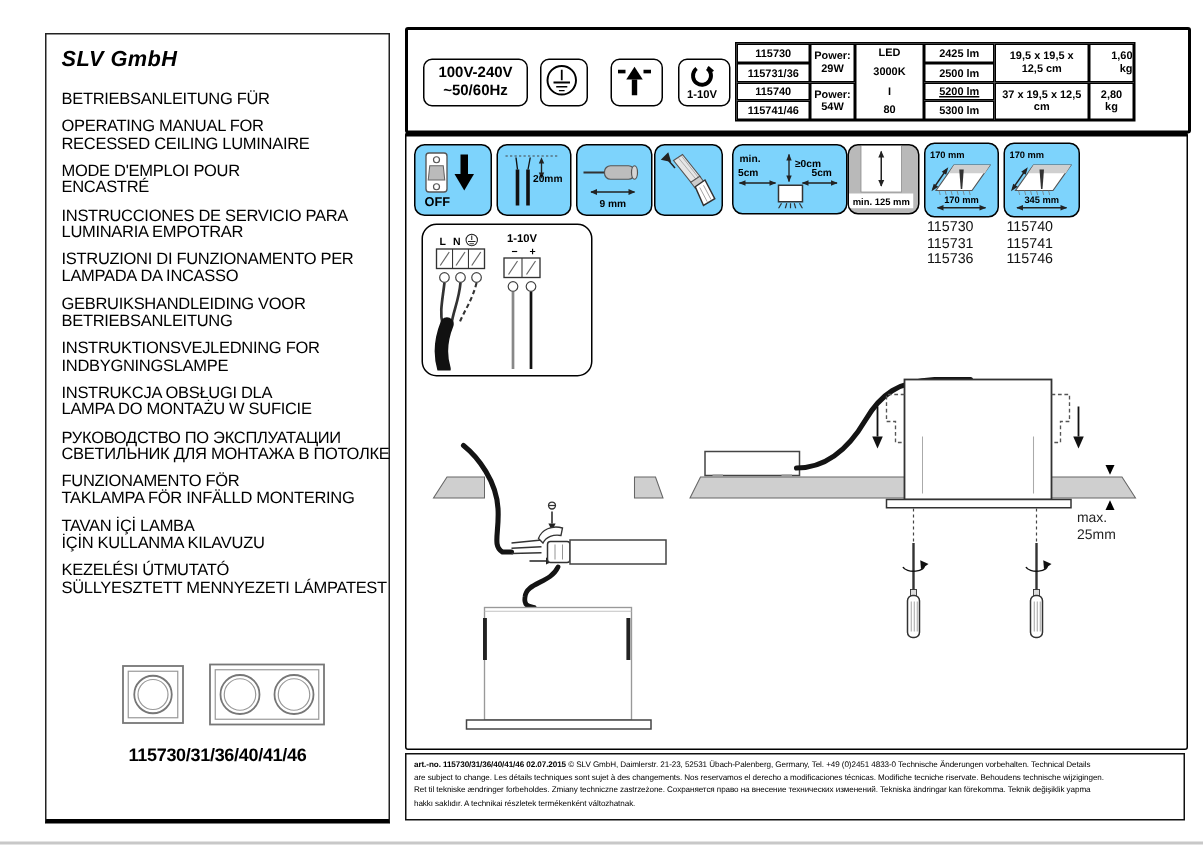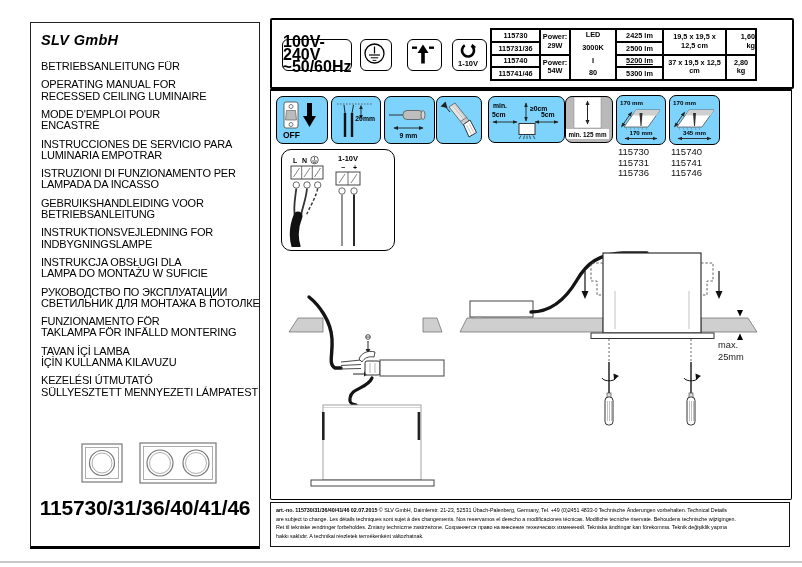--- a/index.html
+++ b/index.html
@@ -11,28 +11,28 @@
   .left-panel{position:absolute;left:30px;top:22px;width:228px;height:523px;
     border:1px solid #222;border-bottom:3px solid #000;background:#fff;}
   .brand{font-style:italic;font-weight:bold;font-size:14.5px;letter-spacing:.3px;
     margin:9px 0 13px 10px;}
   .titles{margin-left:10px;}
   .tb{font-weight:normal;font-size:11px;line-height:11.2px;letter-spacing:-.2px;
     margin-bottom:7.2px;white-space:nowrap;}
   .fix-single{position:absolute;left:50px;top:420px;}
   .fix-double{position:absolute;left:108px;top:419px;}
   .model-range{position:absolute;left:0;top:473px;width:100%;text-align:center;
-    font-weight:bold;font-size:21px;letter-spacing:-.2px;}
+    font-weight:bold;font-size:12px;letter-spacing:-.2px;}
 
   
   .spec-box{position:absolute;left:270px;top:18px;width:520px;height:67px;
     border:2px solid #000;border-radius:2px;background:#fff;}
   .pw-box{position:absolute;left:10px;top:19px;width:68px;height:30px;
     border:1.6px solid #000;border-radius:6px;display:flex;flex-direction:column;
-    align-items:center;justify-content:center;font-weight:bold;font-size:16px;line-height:12.5px;}
+    align-items:center;justify-content:center;font-weight:bold;font-size:10px;line-height:12.5px;}
   .sicon{position:absolute;border:1.6px solid #000;border-radius:6px;background:#fff;}
   .spec-table{position:absolute;left:218px;top:8px;width:265px;height:51px;
     display:grid;grid-template-columns:49px 30px 46px 47px 63px 30px;
     grid-template-rows:repeat(4,12.75px);border:1px solid #000;
     font-weight:bold;font-size:7.3px;}
   .c{border:0.7px solid #000;display:flex;align-items:center;justify-content:center;
      text-align:center;overflow:hidden;}
   .c.col{flex-direction:column;line-height:8.6px;}
   .led-line{height:12.75px;line-height:12.75px;}
 

